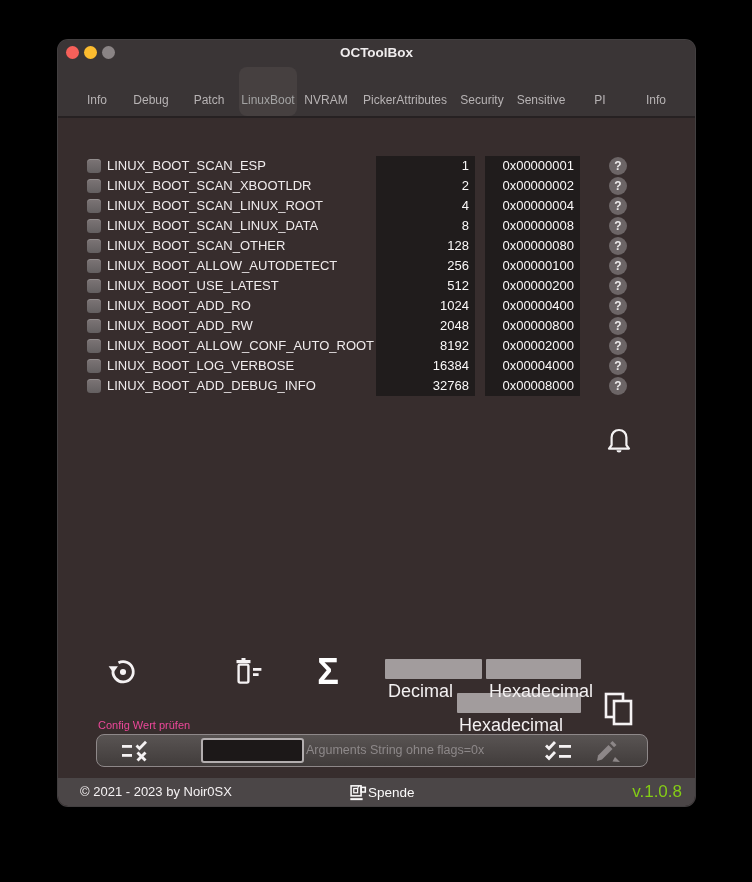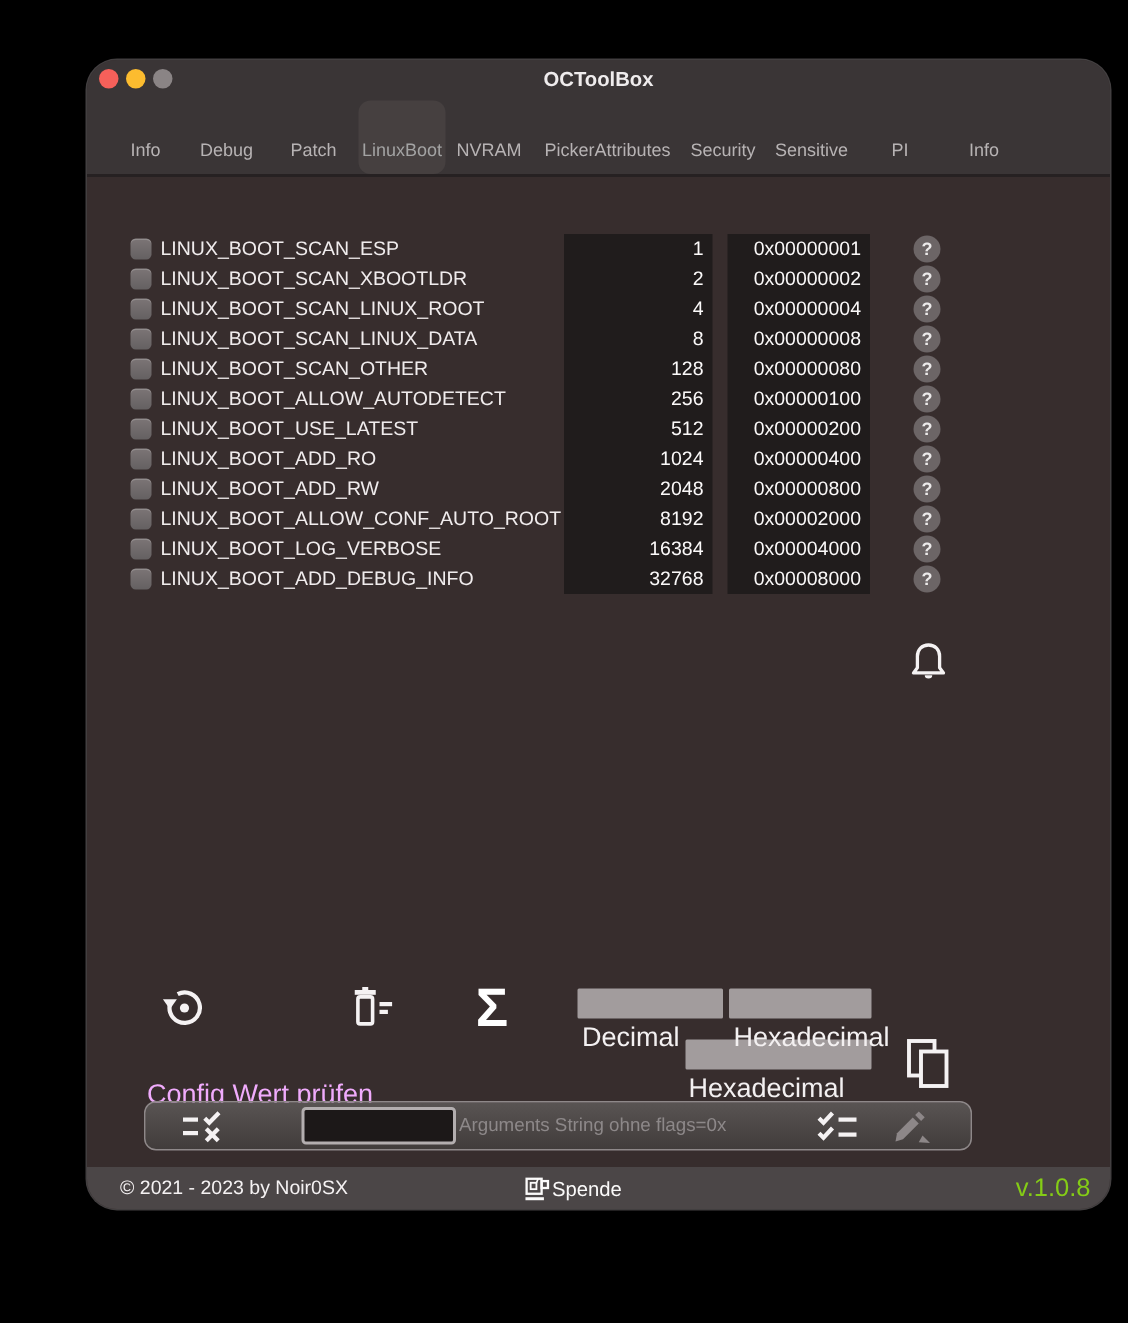--- a/index.html
+++ b/index.html
@@ -1,20 +1,20 @@
 <!DOCTYPE html>
 <html><head>
 <meta charset="utf-8">
 <style>
   html,body{margin:0;padding:0;background:#000;}
   .canvas{position:relative;width:752px;height:882px;background:#000;overflow:hidden;
           font-family:"Liberation Sans",sans-serif;-webkit-font-smoothing:antialiased;}
-  .window{position:absolute;left:58px;top:40px;width:637px;height:766px;border-radius:20px;
+  .window{position:absolute;left:58px;top:40px;width:637px;height:766px;border-radius:10px;
           background:#372d2d;overflow:hidden;
-          box-shadow:0 0 0 1px rgba(120,115,116,.55),0 18px 40px rgba(0,0,0,.9);padding-left:45px;}
+          box-shadow:0 0 0 1px rgba(120,115,116,.55),0 18px 40px rgba(0,0,0,.9);}
   
   .header{position:absolute;left:0;top:0;width:100%;height:76px;background:#3a3536;
           border-bottom:2px solid #262122;}
   .tl{position:absolute;top:6px;width:13px;height:13px;border-radius:50%;}
   .tl.red{left:8px;background:#f6605a;}
   .tl.yellow{left:26px;background:#fcbc2f;}
   .tl.gray{left:44px;background:#8a8485;}
   .title{position:absolute;left:0;top:4px;width:100%;text-align:center;font-size:13.5px;
          font-weight:bold;color:#efeced;line-height:17px;}
   .tabsel{position:absolute;left:181px;top:27px;width:58px;height:49px;border-radius:8px;
@@ -43,21 +43,21 @@
          font-weight:bold;color:#fff;line-height:40px;}
   .gfield{position:absolute;height:20px;background:#a29c9d;border:none;border-radius:1px;
           font-size:13px;color:#1c1818;padding:0 4px;box-sizing:border-box;}
   .gfield.decf{left:327px;top:619px;width:97px;}
   .gfield.hexf1{left:428px;top:619px;width:95px;}
   .gfield.hexf2{left:399px;top:653px;width:124px;}
   .flabel{position:absolute;font-size:18px;color:#f3f0f1;white-space:nowrap;}
   .flabel.dec{left:330px;top:641px;}
   .flabel.hex1{left:431px;top:641px;}
   .flabel.hex2{left:401px;top:675px;}
-  .config-label{position:absolute;left:40px;top:679px;font-size:18px;color:#f0abfc;}
+  .config-label{position:absolute;left:40px;top:679px;font-size:11px;color:#ec4899;}
   
   .toolbar{position:absolute;left:38px;top:694px;width:552px;height:33px;border-radius:8px;
            background:linear-gradient(#595453,#413c3b);border:1.5px solid #8e8889;box-sizing:border-box;}
   .args-field{position:absolute;left:104px;top:2.5px;width:103px;height:25px;background:#1c1818;
               border:2px solid #b3aeaf;border-radius:3px;box-sizing:border-box;color:#eee;
               font-size:13px;padding:0 4px;}
   .args-placeholder{position:absolute;left:209px;top:0;height:30px;line-height:30px;
                     font-size:12.5px;color:#8d8889;white-space:nowrap;}
   
   .footer{position:absolute;left:0;bottom:0;width:100%;height:28px;background:#4b4647;

